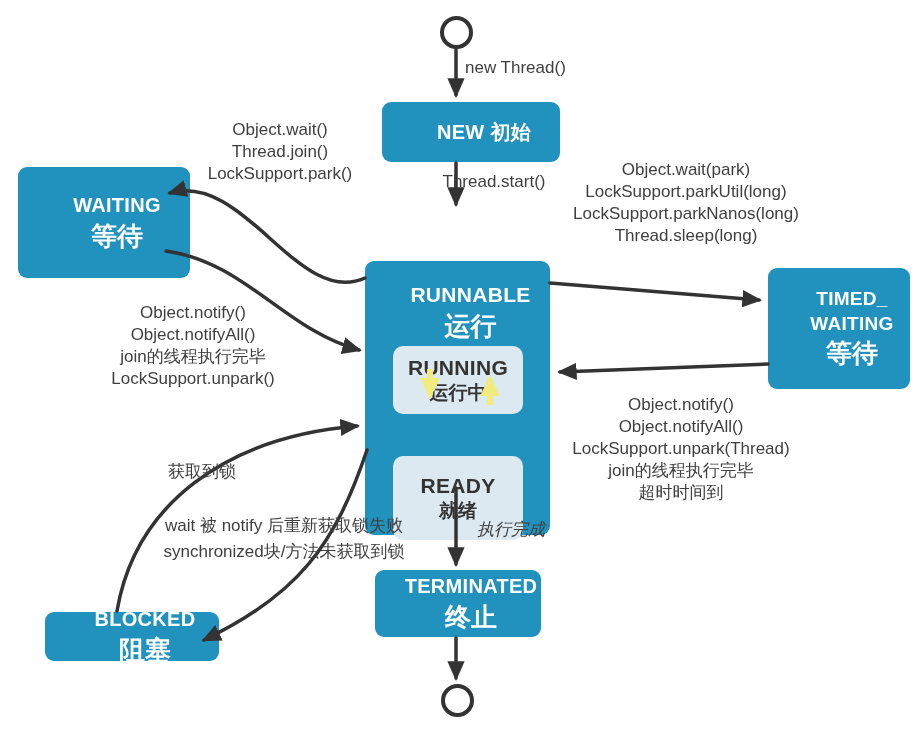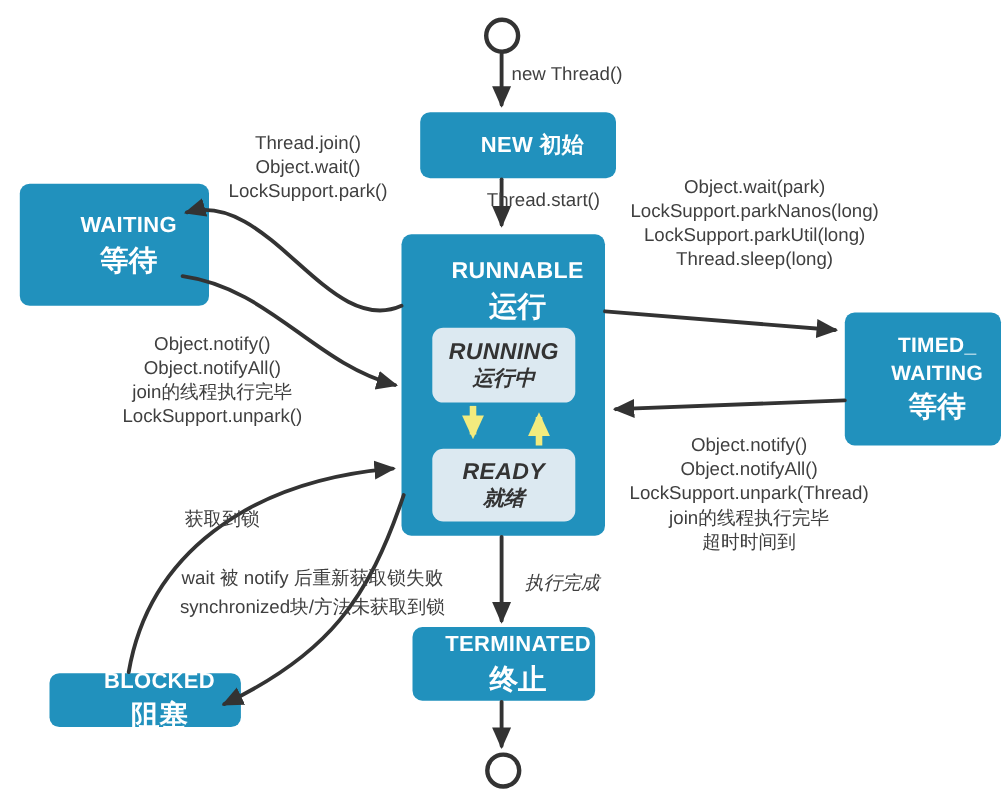--- a/index.html
+++ b/index.html
@@ -3,25 +3,25 @@
 <meta charset="utf-8">
 <style>
   html,body{margin:0;padding:0;background:#fff;}
   .canvas{position:relative;width:913px;height:730px;background:#ffffff;
           font-family:"Liberation Sans","DejaVu Sans",sans-serif;overflow:hidden;}
   .node{position:absolute;background:#2191BD;border-radius:9px;color:#ffffff;
         display:flex;flex-direction:column;align-items:center;justify-content:center;
         font-weight:bold;text-align:center;z-index:1;line-height:1.32;padding-left:26px;}
   .node .en{font-size:20px;letter-spacing:.3px;}
   .node .zh{font-size:26px;}
-  .runnable{justify-content:flex-start;padding-top:20px;box-sizing:border-box;}
+  .runnable{justify-content:flex-start;padding-top:20px;box-sizing:border-box;margin-top:48px;}
   .runnable .title-en{font-size:21px;}
   .inner-node{position:absolute;background:#DCE9F1;border-radius:10px;color:#333333;
         display:flex;flex-direction:column;align-items:center;justify-content:center;
-        font-weight:bold;text-align:center;line-height:1.3;font-style:italic;}
+        font-weight:bold;text-align:center;line-height:1.3;}
   .inner-node .en{font-size:21px;}
   .inner-node .zh{font-size:19px;}
   .term-circle{position:absolute;box-sizing:border-box;width:33px;height:33px;
         border:4px solid #333333;border-radius:50%;background:#ffffff;z-index:1;}
   .lbl{position:absolute;color:#3F3F3F;font-size:17px;line-height:22px;
        text-align:center;white-space:nowrap;z-index:3;transform:translateX(-50%);}
   .lbl.left-align{transform:none;text-align:right;}
   .lbl.wide{line-height:26px;}
   svg.connectors{position:absolute;left:0;top:0;z-index:2;pointer-events:none;}
 </style>
@@ -37,32 +37,32 @@
     <span class="en">NEW 初始</span>
   </div>
 
   <div class="node runnable" style="left:365px;top:213px;width:185px;height:274px;">
     <span class="en title-en">RUNNABLE</span>
     <span class="zh">运行</span>
     <div class="inner-node" style="left:28px;top:85px;width:130px;height:68px;">
       <span class="en">RUNNING</span>
       <span class="zh">运行中</span>
     </div>
-    <div class="inner-node" style="left:28px;top:195px;width:130px;height:66px;">
+    <div class="inner-node" style="left:28px;top:195px;width:130px;height:84px;">
       <span class="en">READY</span>
       <span class="zh">就绪</span>
     </div>
   </div>
 
   <div class="node" style="left:18px;top:167px;width:146px;height:111px;">
     <span class="en">WAITING</span>
     <span class="zh">等待</span>
   </div>
 
-  <div class="node" style="left:768px;top:284px;width:116px;height:121px;">
+  <div class="node" style="left:768px;top:268px;width:116px;height:121px;">
     <span class="en" style="font-size:19px;">TIMED_</span>
     <span class="en" style="font-size:19px;">WAITING</span>
     <span class="zh">等待</span>
   </div>
 
   <div class="node" style="left:45px;top:612px;width:148px;height:49px;">
     <span class="en">BLOCKED</span>
     <span class="zh">阻塞</span>
   </div>
 
@@ -95,36 +95,36 @@
     <g stroke="#F2EB7E" stroke-width="6" fill="none">
       <path d="M 430 369 L 430 395" marker-end="url(#arrowY)"></path>
       <path d="M 490 405 L 490 379" marker-end="url(#arrowY)"></path>
     </g>
   </svg>
 
   <div class="lbl left-align" style="left:465px;top:57px;">new Thread()</div>
   <div class="lbl" style="left:494px;top:171px;">Thread.start()</div>
 
   <div class="lbl" style="left:280px;top:119px;">
+    <div>Object.wait()</div>
     <div>Thread.join()</div>
-    <div>Object.wait()</div>
     <div>LockSupport.park()</div>
   </div>
 
   <div class="lbl" style="left:193px;top:302px;">
     <div>Object.notify()</div>
     <div>Object.notifyAll()</div>
     <div>join的线程执行完毕</div>
     <div>LockSupport.unpark()</div>
   </div>
 
   <div class="lbl" style="left:686px;top:159px;">
     <div>Object.wait(park)</div>
+    <div>LockSupport.parkUtil(long)</div>
     <div>LockSupport.parkNanos(long)</div>
-    <div>LockSupport.parkUtil(long)</div>
     <div>Thread.sleep(long)</div>
   </div>
 
   <div class="lbl" style="left:681px;top:394px;">
     <div>Object.notify()</div>
     <div>Object.notifyAll()</div>
     <div>LockSupport.unpark(Thread)</div>
     <div>join的线程执行完毕</div>
     <div>超时时间到</div>
   </div>

